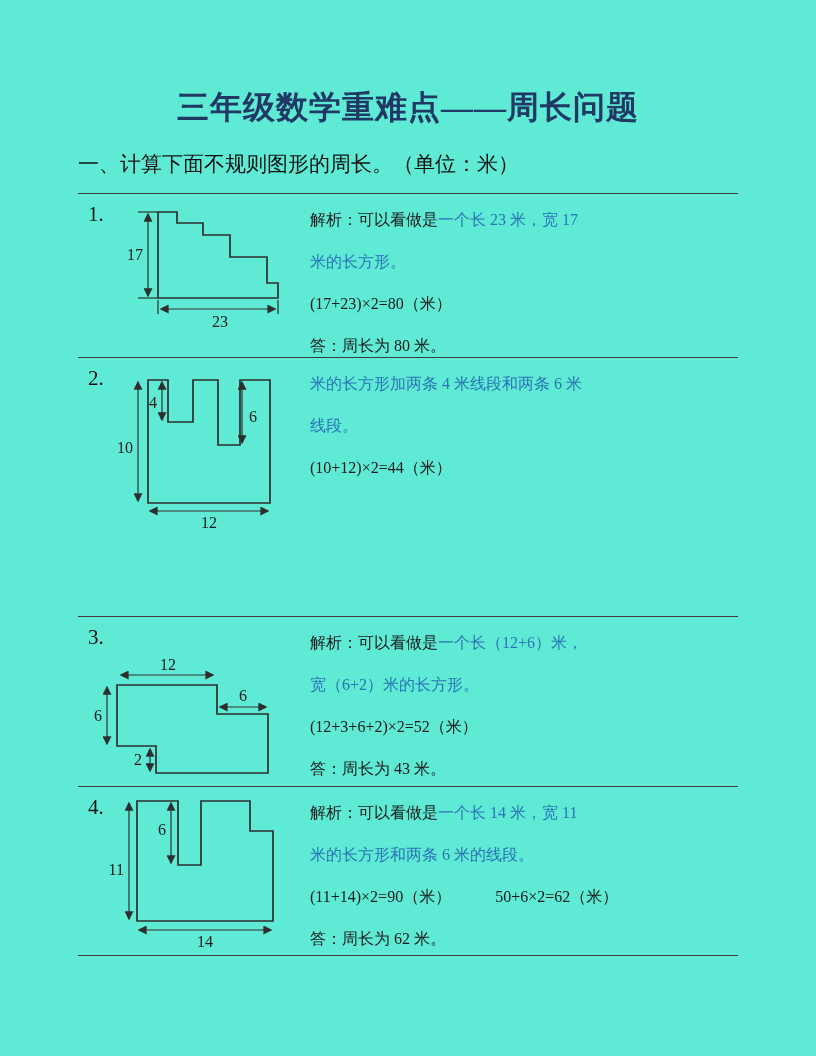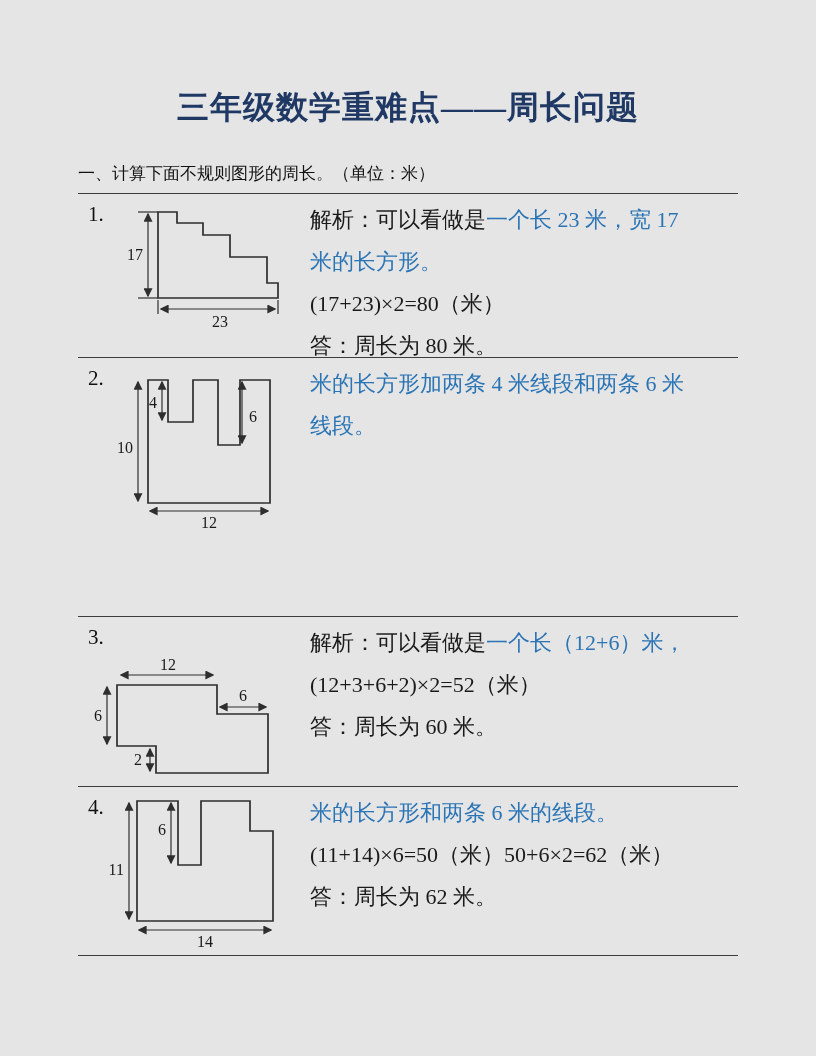--- a/index.html
+++ b/index.html
@@ -1,37 +1,37 @@
 <!DOCTYPE html>
 <html><head>
 <meta charset="utf-8">
 <style>
   html,body{margin:0;padding:0;}
   body{width:816px;height:1056px;background:#ffffff;font-family:"Liberation Serif","DejaVu Serif",serif;color:#1a1a1a;}
-  .page{position:relative;width:816px;height:1056px;overflow:hidden;background:#e5e5e5;text-decoration:underline;}
+  .page{position:relative;width:816px;height:1056px;overflow:hidden;background:#5eead4;text-decoration:underline;}
   .content{position:absolute;left:78px;top:0;width:660px;}
   .doc-title{margin:0;position:absolute;top:86px;left:0;width:660px;text-align:center;
     font-size:32px;font-weight:bold;color:#1F3864;letter-spacing:1px;}
-  .section-heading{position:absolute;top:162px;left:0;width:660px;font-size:17px;color:#111;}
+  .section-heading{position:absolute;top:150px;left:0;width:660px;font-size:21px;color:#111;}
   .prob-table{position:absolute;top:193px;left:0;width:660px;border-top:1.5px solid #3d3d3d;border-bottom:1.5px solid #3d3d3d;}
   .prob-row{position:relative;width:660px;}
   .prob-row + .prob-row{border-top:1.5px solid #3d3d3d;}
   .row-1{height:163px;} .row-2{height:258px;} .row-3{height:169px;} .row-4{height:168px;}
   .prob-number{position:absolute;left:10px;top:8px;font-size:21px;color:#111;}
   .fig{position:absolute;}
   .fig-1{left:32px;top:6px;} .fig-2{left:32px;top:12px;} .fig-3{left:12px;top:38px;} .fig-4{left:27px;top:8px;}
   .fig path,.fig line{stroke:#2e2e2e;fill:none;}
   .fig .shape{stroke-width:1.7;}
   .fig .dim{stroke-width:1.2;}
   .fig text{font-family:"Liberation Serif","DejaVu Serif",serif;font-size:16px;fill:#1a1a1a;stroke:none;}
   .txt{position:absolute;left:232px;top:5px;right:0;}
-  .txt .ln{line-height:42px;font-size:22px;white-space:nowrap;}
+  .txt .ln{line-height:42px;font-size:16px;white-space:nowrap;}
   .seg-blue{color:#2B74B5;}
   .seg-black{color:#1a1a1a;}
-  .gap-left{}
+  .gap-left{margin-left:44px;}
   .defs-holder{position:absolute;width:0;height:0;}
 </style>
 </head>
 <body>
 
 <svg class="defs-holder" aria-hidden="true">
   <defs>
     <marker id="ah" viewBox="0 0 10 10" refX="8.5" refY="5" markerWidth="7.5" markerHeight="7.5" orient="auto-start-reverse">
       <path d="M0,0 L10,5 L0,10 z" fill="#2e2e2e"></path>
     </marker>
@@ -77,56 +77,59 @@
           <line class="dim" x1="132" y1="12" x2="132" y2="73" marker-start="url(#ah)" marker-end="url(#ah)"></line>
           <text x="139" y="52" text-anchor="start">6</text>
           <line class="dim" x1="28" y1="12" x2="28" y2="131" marker-start="url(#ah)" marker-end="url(#ah)"></line>
           <text x="23" y="83" text-anchor="end">10</text>
           <line class="dim" x1="40" y1="141" x2="158" y2="141" marker-start="url(#ah)" marker-end="url(#ah)"></line>
           <text x="99" y="158" text-anchor="middle">12</text>
         </svg>
         <div class="txt">
           <div class="ln"><span class="seg-blue">米的长方形加两条 4 米线段和两条 6 米</span></div>
           <div class="ln"><span class="seg-blue">线段。</span></div>
+          <div class="ln"><span class="seg-black">(10+12)×2=44（米）</span></div>
         </div>
       </div>
 
       <div class="prob-row row-3">
         <span class="prob-number">3.</span>
         <svg class="fig fig-3" width="195" height="130" viewBox="0 0 195 130">
           <path class="shape" d="M27,30 H127 V59 H178 V118 H66 V91 H27 Z"></path>
           <line class="dim" x1="31" y1="20" x2="123" y2="20" marker-start="url(#ah)" marker-end="url(#ah)"></line>
           <text x="78" y="15" text-anchor="middle">12</text>
           <line class="dim" x1="130" y1="52" x2="176" y2="52" marker-start="url(#ah)" marker-end="url(#ah)"></line>
           <text x="153" y="46" text-anchor="middle">6</text>
           <line class="dim" x1="17" y1="32" x2="17" y2="89" marker-start="url(#ah)" marker-end="url(#ah)"></line>
           <text x="8" y="66" text-anchor="middle">6</text>
           <line class="dim" x1="60" y1="94" x2="60" y2="116" marker-start="url(#ah)" marker-end="url(#ah)"></line>
           <text x="48" y="110" text-anchor="middle">2</text>
         </svg>
         <div class="txt">
           <div class="ln"><span class="seg-black">解析：可以看做是</span><span class="seg-blue">一个长（12+6）米，</span></div>
+          <div class="ln"><span class="seg-blue">宽（6+2）米的长方形。</span></div>
           <div class="ln"><span class="seg-black">(12+3+6+2)×2=52（米）</span></div>
-          <div class="ln"><span class="seg-black">答：周长为 60 米。</span></div>
+          <div class="ln"><span class="seg-black">答：周长为 43 米。</span></div>
         </div>
       </div>
 
       <div class="prob-row row-4">
         <span class="prob-number">4.</span>
         <svg class="fig fig-4" width="185" height="155" viewBox="0 0 185 155">
           <path class="shape" d="M32,6 H73 V70 H96 V6 H145 V36 H168 V126 H32 Z"></path>
           <line class="dim" x1="66" y1="8" x2="66" y2="68" marker-start="url(#ah)" marker-end="url(#ah)"></line>
           <text x="61" y="40" text-anchor="end">6</text>
           <line class="dim" x1="24" y1="8" x2="24" y2="124" marker-start="url(#ah)" marker-end="url(#ah)"></line>
           <text x="19" y="80" text-anchor="end">11</text>
           <line class="dim" x1="34" y1="135" x2="166" y2="135" marker-start="url(#ah)" marker-end="url(#ah)"></line>
           <text x="100" y="152" text-anchor="middle">14</text>
         </svg>
         <div class="txt">
+          <div class="ln"><span class="seg-black">解析：可以看做是</span><span class="seg-blue">一个长 14 米，宽 11</span></div>
           <div class="ln"><span class="seg-blue">米的长方形和两条 6 米的线段。</span></div>
-          <div class="ln"><span class="seg-black">(11+14)×6=50（米）</span><span class="seg-black gap-left">50+6×2=62（米）</span></div>
+          <div class="ln"><span class="seg-black">(11+14)×2=90（米）</span><span class="seg-black gap-left">50+6×2=62（米）</span></div>
           <div class="ln"><span class="seg-black">答：周长为 62 米。</span></div>
         </div>
       </div>
 
     </div>
   </div>
 </div>
 
 </body></html>

